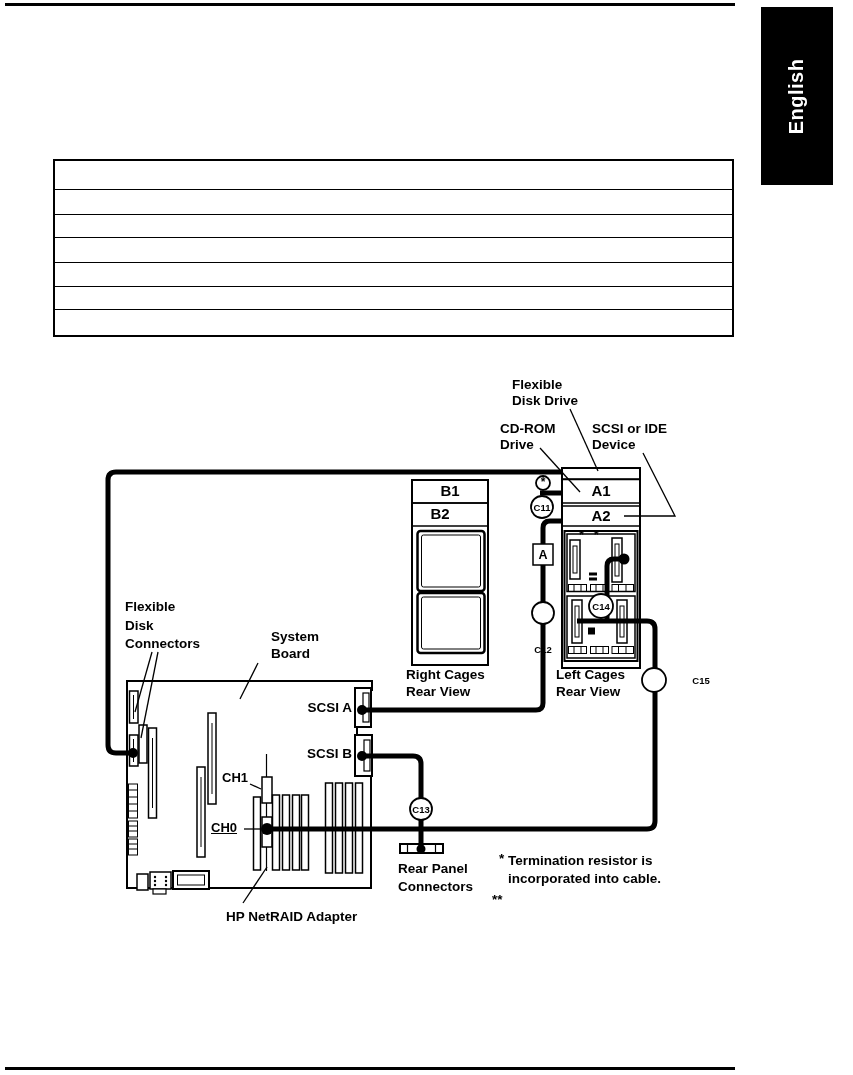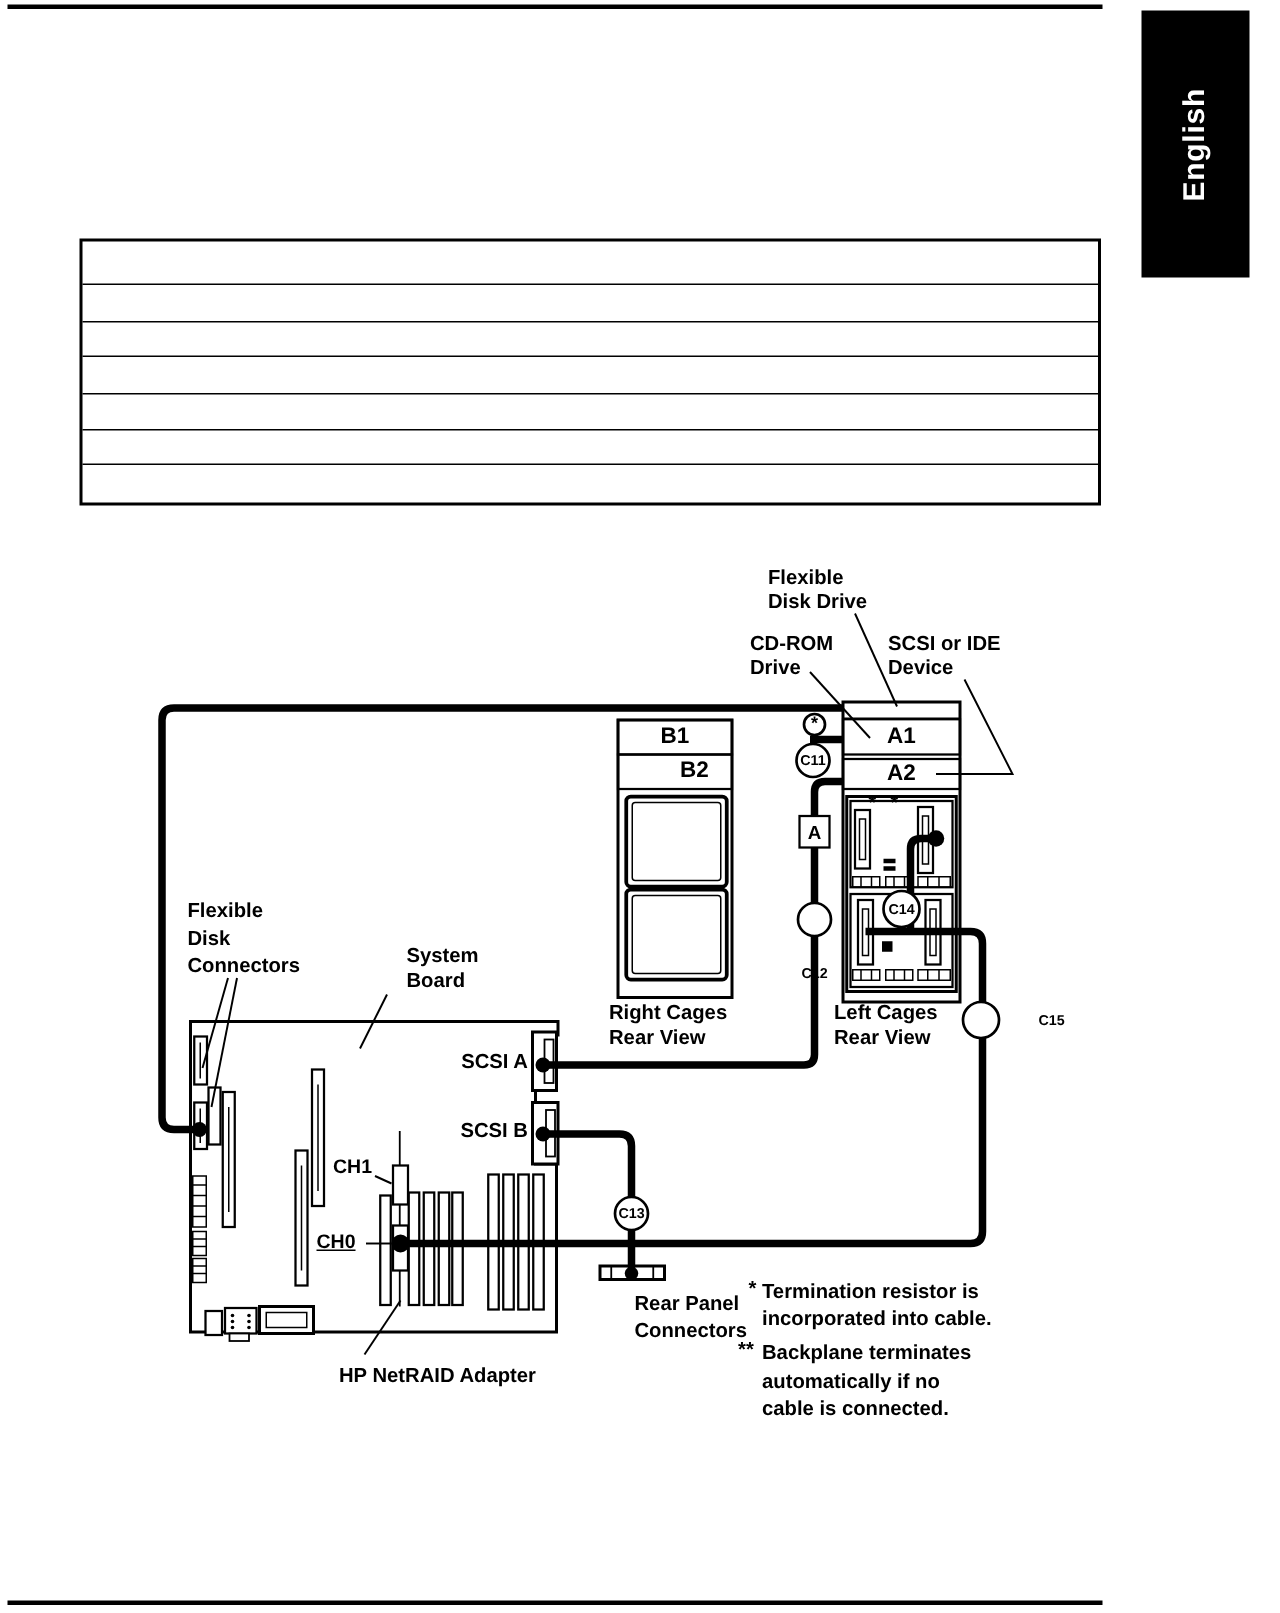--- a/index.html
+++ b/index.html
@@ -218,21 +218,21 @@
         <rect x="533" y="544" width="20" height="21" stroke-width="1.5"></rect>
         <circle cx="543" cy="613" r="11"></circle>
         <circle cx="421" cy="809" r="11"></circle>
         <circle cx="601" cy="606" r="12"></circle>
         <circle cx="654" cy="680" r="12"></circle>
       </g>
     </g>
   </svg>
 
   <div class="ctext" style="left:412px;top:482px;width:76px;font-size:15px;">B1</div>
-  <div class="ctext" style="left:412px;top:505px;width:56px;font-size:15px;margin-left:23px;">B2</div>
+  <div class="ctext" style="left:412px;top:505px;width:56px;font-size:15px;">B2</div>
   <div class="ctext" style="left:562px;top:482px;width:78px;font-size:15px;">A1</div>
   <div class="ctext" style="left:562px;top:507px;width:78px;font-size:15px;">A2</div>
   <div class="lbl" style="left:579px;top:528px;font-size:13px;letter-spacing:3px;">* *</div>
 
   <div class="ctext" style="left:536px;top:477px;width:14px;font-size:12px;line-height:11px;">*</div>
   <div class="ctext" style="left:527px;top:502px;width:30px;font-size:9.5px;">C11</div>
   <div class="ctext" style="left:533px;top:548px;width:20px;font-size:12.5px;">A</div>
   <div class="ctext" style="left:528px;top:608px;width:30px;font-size:9.5px;margin-top:36px;">C12</div>
   <div class="ctext" style="left:406px;top:804px;width:30px;font-size:9.5px;">C13</div>
   <div class="ctext" style="left:586px;top:601px;width:30px;font-size:9.5px;">C14</div>
@@ -257,38 +257,33 @@
   </div>
   <div class="lbl" style="left:247px;top:628px;font-size:13.5px;line-height:17px;margin-left:24px;">
     <div>System</div>
     <div>Board</div>
   </div>
   <div class="lbl" style="left:272px;top:700px;width:80px;text-align:right;font-size:13.5px;">SCSI A</div>
   <div class="lbl" style="left:272px;top:746px;width:80px;text-align:right;font-size:13.5px;">SCSI B</div>
   <div class="lbl" style="left:222px;top:771px;font-size:13px;">CH1</div>
   <div class="lbl" style="left:211px;top:821px;font-size:13px;text-decoration:underline;">CH0</div>
   <div class="lbl" style="left:182px;top:909px;font-size:13.5px;padding-left:44px;">HP NetRAID Adapter</div>
-  <div class="lbl" style="left:398px;top:860px;font-size:13.5px;line-height:17.5px;margin-left:25px;">
+  <div class="lbl" style="left:398px;top:860px;font-size:13.5px;line-height:17.5px;">
     <div>Rear Panel</div>
     <div>Connectors</div>
   </div>
   <div class="lbl" style="left:406px;top:667px;font-size:13.5px;line-height:16.5px;">
     <div>Right Cages</div>
     <div>Rear View</div>
   </div>
   <div class="lbl" style="left:556px;top:667px;font-size:13.5px;line-height:16.5px;">
     <div>Left Cages</div>
     <div>Rear View</div>
   </div>
 
   <div class="fn-marker" style="left:499px;top:851px;">*</div>
   <div class="fn-lines" style="left:508px;top:852px;">
     <div>Termination resistor is</div>
     <div>incorporated into cable.</div>
   </div>
   <div class="fn-marker" style="left:492px;top:892px;">**</div>
-  <div class="fn-lines" style="left:508px;top:893px;line-height:18.5px;">
-    <div>Backplane terminates</div>
-    <div>automatically if no</div>
-    <div>cable is connected.</div>
-  </div>
 
 </div>
 
 </body></html>

